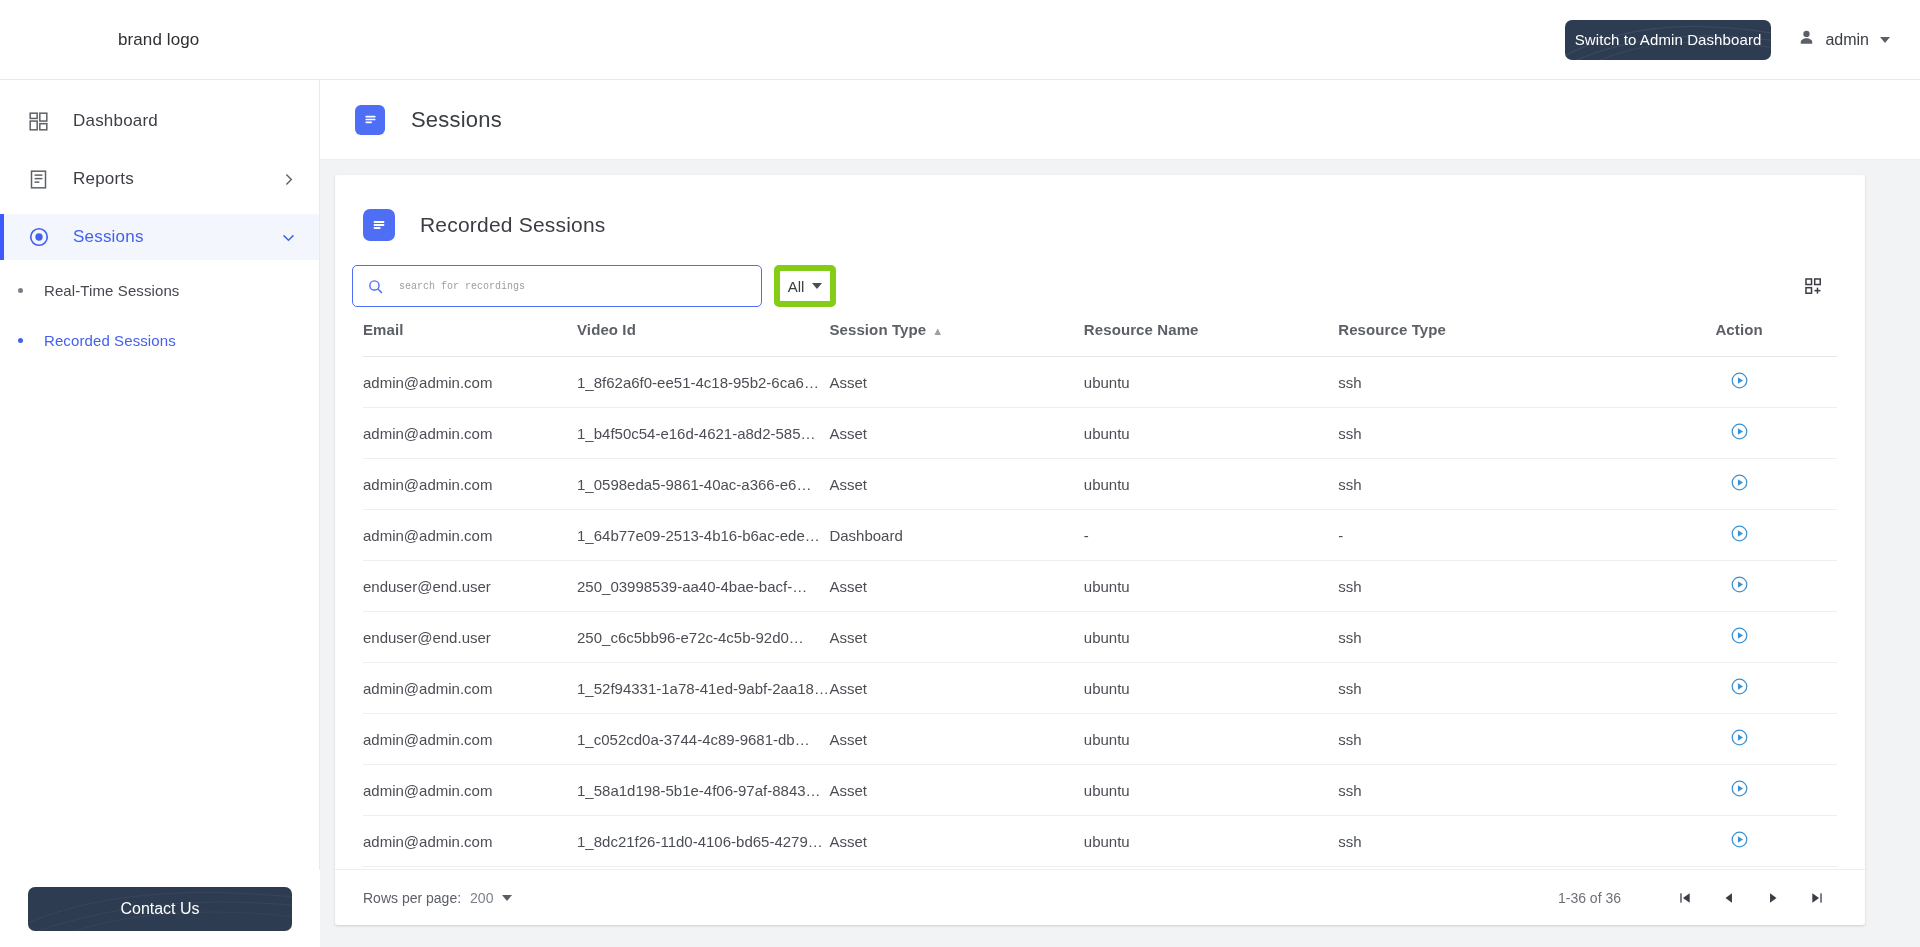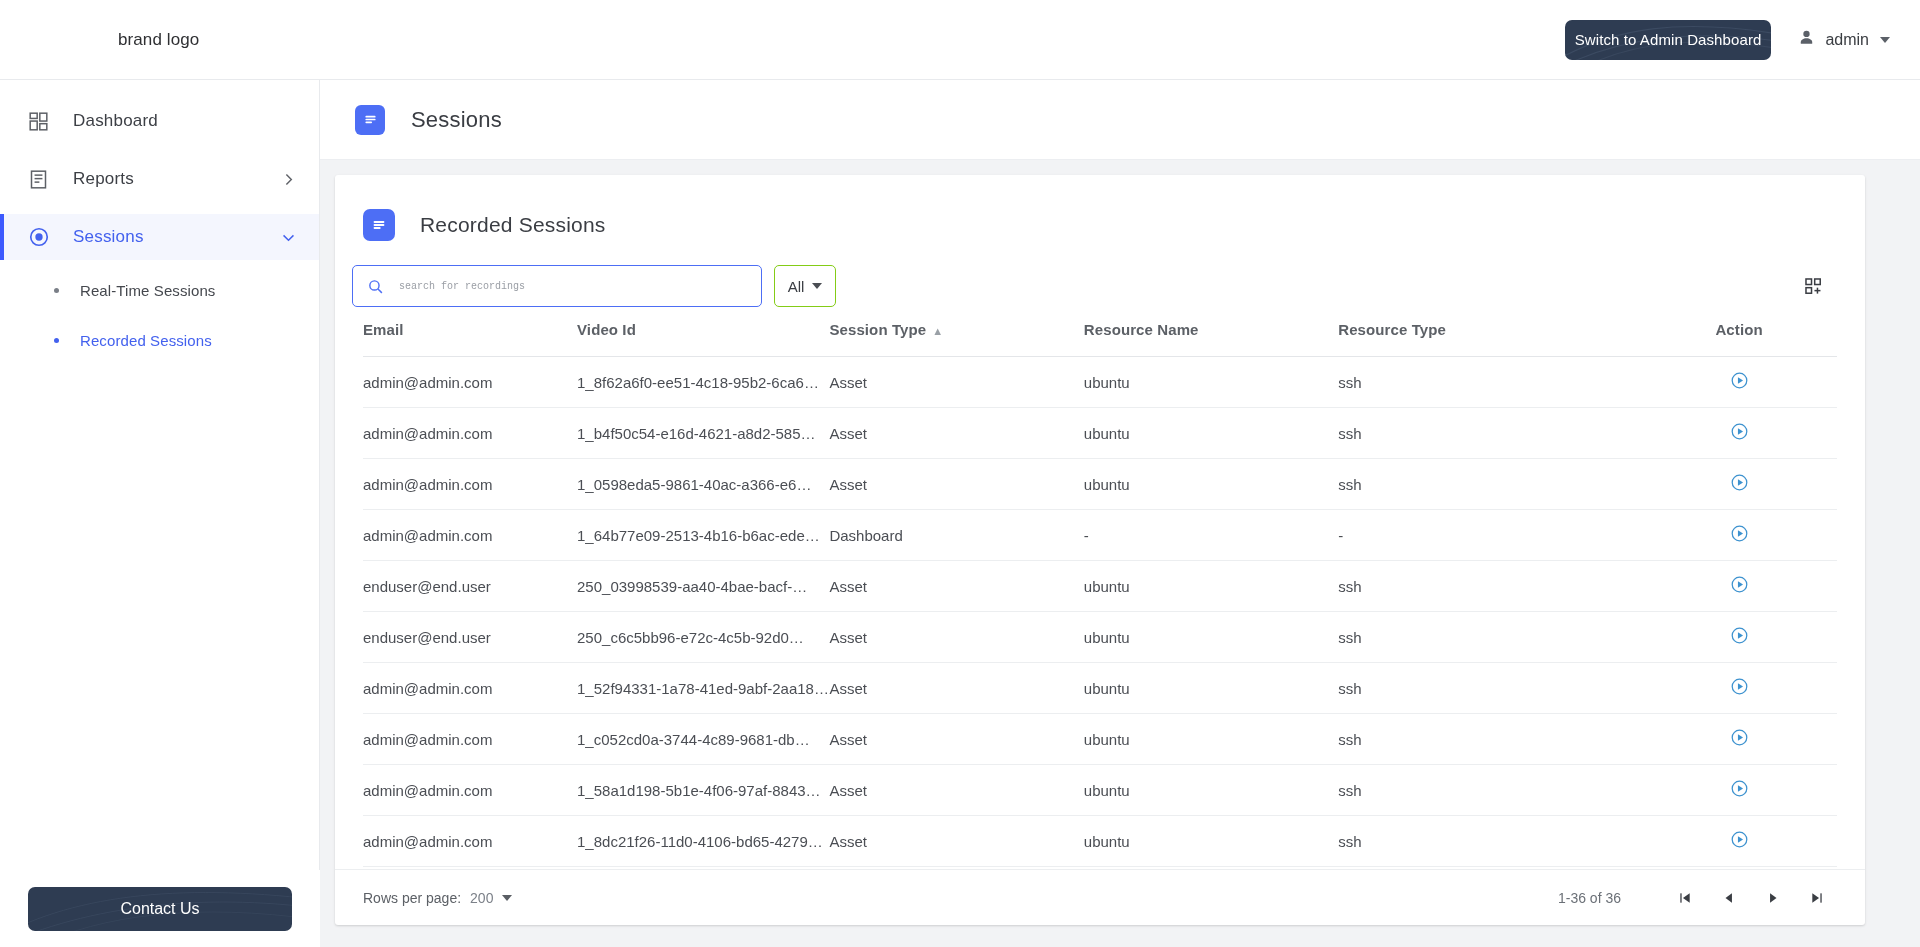--- a/index.html
+++ b/index.html
@@ -96,21 +96,21 @@
   .nav-item.active::before {
     content:""; position:absolute; left:0; top:0; bottom:0; width:4px; background:#3d5afe;
   }
   .nav-item.active .nav-label { color:#4361ee; }
   .nav-item.active .nav-icon,
   .nav-item.active .nav-chevron { color:#4361ee; }
 
   .sub-item {
     display:flex; align-items:center;
     height:40px;
-    padding-left:54px;
+    padding-left:18px;
     cursor:pointer;
     margin-top: 10px;
   }
   .sub-item .bullet {
     width:5px;height:5px;border-radius:50%;
     background:#7a7f87; flex:0 0 auto;
   }
   .sub-item.sel .bullet { background:#4361ee; }
   .sub-item .sub-label {
     margin-left:21px; font-size:15px; color:#45484e; letter-spacing:.1px;
@@ -200,21 +200,21 @@
     font-size:10px;
     font-family:Liberation Mono, monospace;
     color:#3a3d43;
     width:100%;
     background:transparent;
   }
   .search-input::placeholder { color:#9a9ea5; }
   .filter-select {
     margin-left:12px;
     width:62px; height:42px;
-    border:1px solid #84cc16;
+    border:6px solid #84cc16;
     border-radius:5px;
     background:#fff;
     display:flex; align-items:center; justify-content:center;
     gap:8px;
     cursor:pointer;
     font-size:15px;
     color:#3a3d43;
   }
   .filter-select .caret {
     width:0;height:0;

